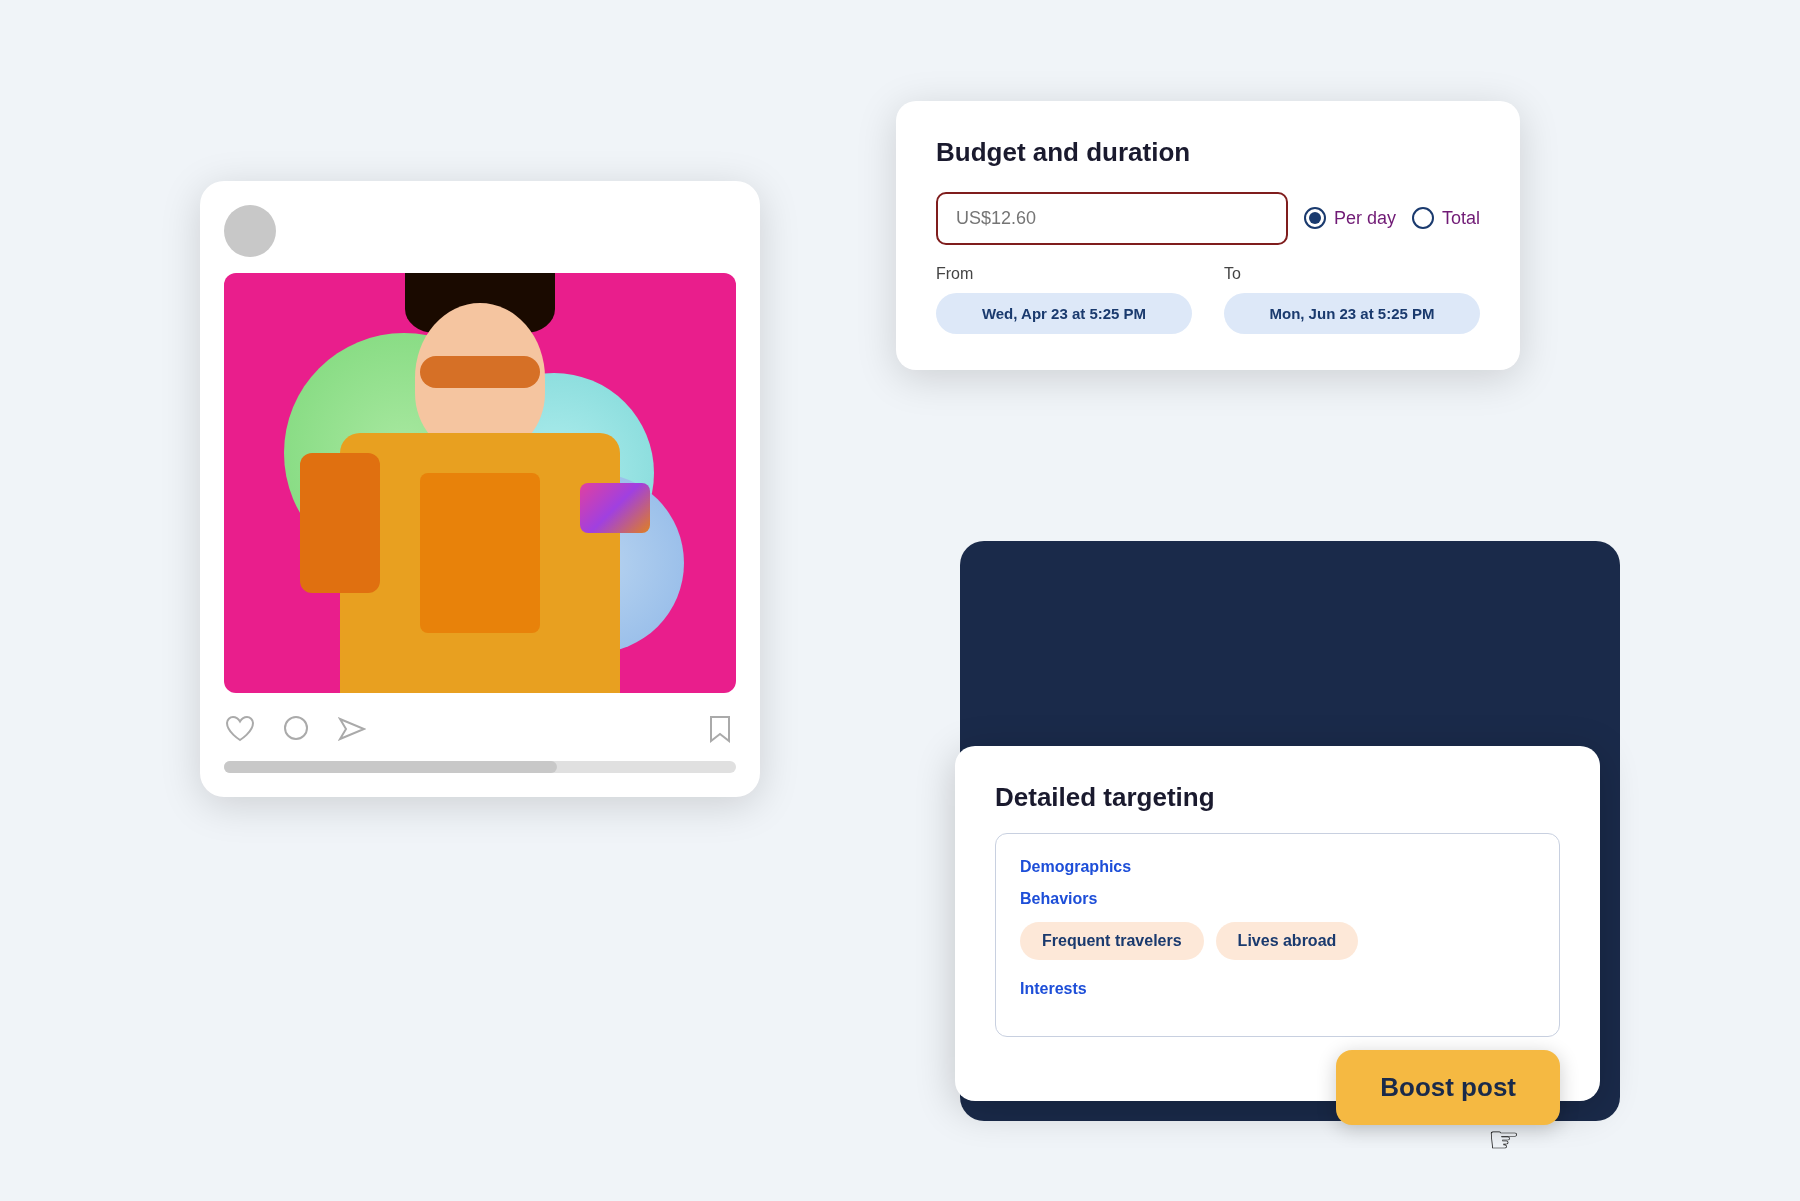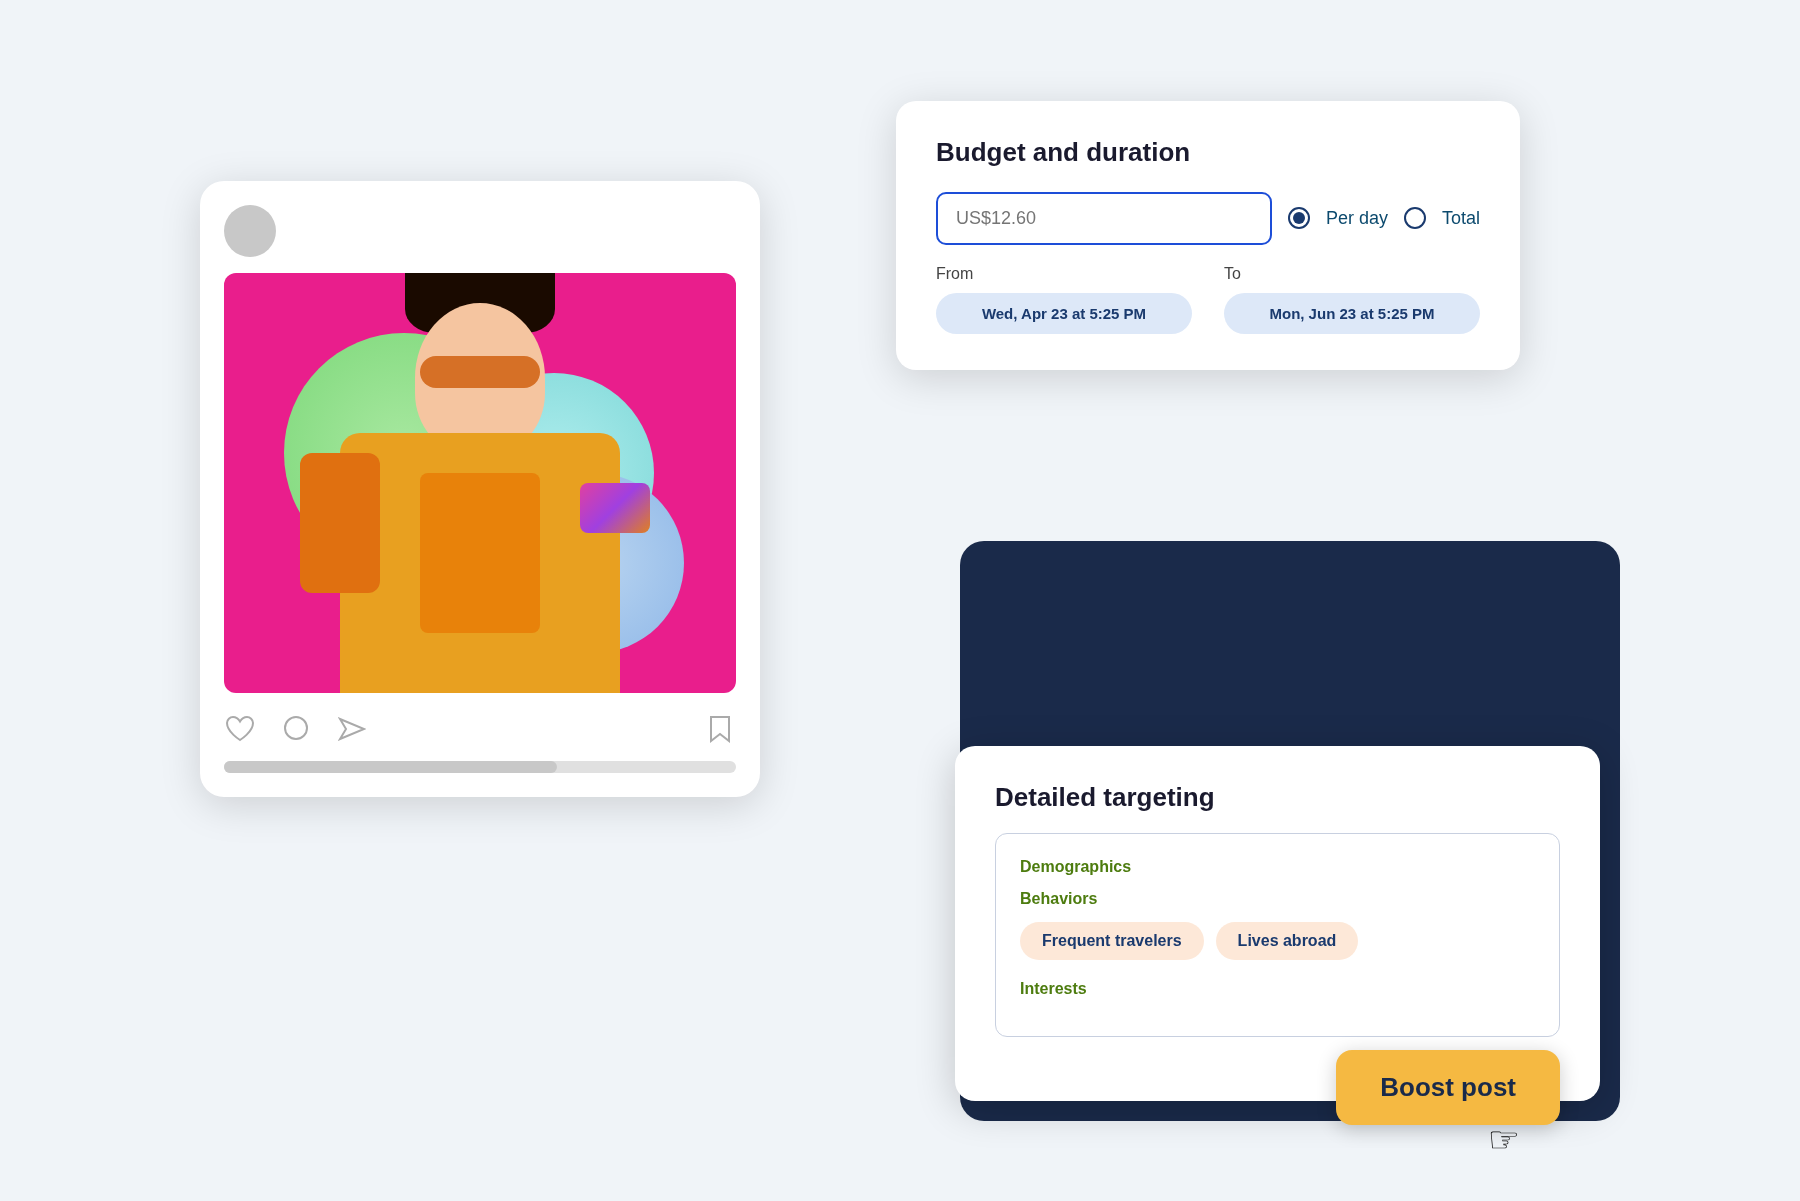--- a/index.html
+++ b/index.html
@@ -219,35 +219,35 @@
 
     .budget-row {
       display: flex;
       align-items: center;
       gap: 16px;
       margin-bottom: 20px;
     }
 
     .budget-input {
       flex: 1;
-      border: 2px solid #1d4ed8;
+      border: 2px solid #7f1d1d;
       border-radius: 10px;
       padding: 14px 18px;
       font-size: 18px;
       color: #555;
       background: #fff;
       outline: none;
     }
 
     .radio-option {
       display: flex;
       align-items: center;
-      gap: 16px;
+      gap: 8px;
       font-size: 18px;
-      color: #0c4a6e;
+      color: #701a75;
       cursor: pointer;
     }
 
     .radio-circle {
       width: 22px;
       height: 22px;
       border-radius: 50%;
       border: 2px solid #1a3a6e;
       display: flex;
       align-items: center;
@@ -323,21 +323,21 @@
     .targeting-border-box {
       border: 1.5px solid #c8d0e0;
       border-radius: 12px;
       padding: 24px;
       margin-bottom: 24px;
     }
 
     .targeting-section-label {
       font-size: 16px;
       font-weight: 700;
-      color: #4d7c0f;
+      color: #1d4ed8;
       margin-bottom: 14px;
     }
 
     .tags-row {
       display: flex;
       flex-wrap: wrap;
       gap: 12px;
       margin-bottom: 20px;
     }
 

